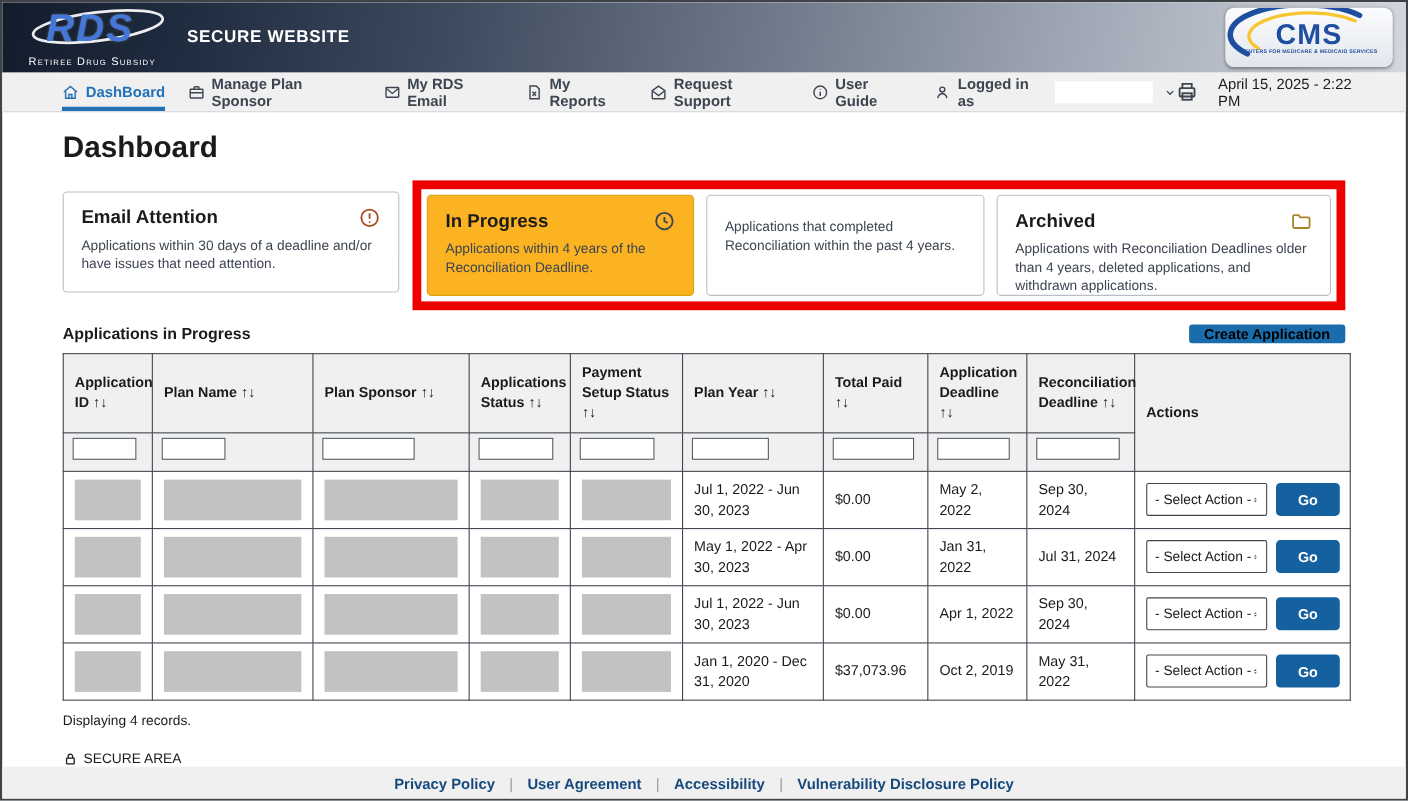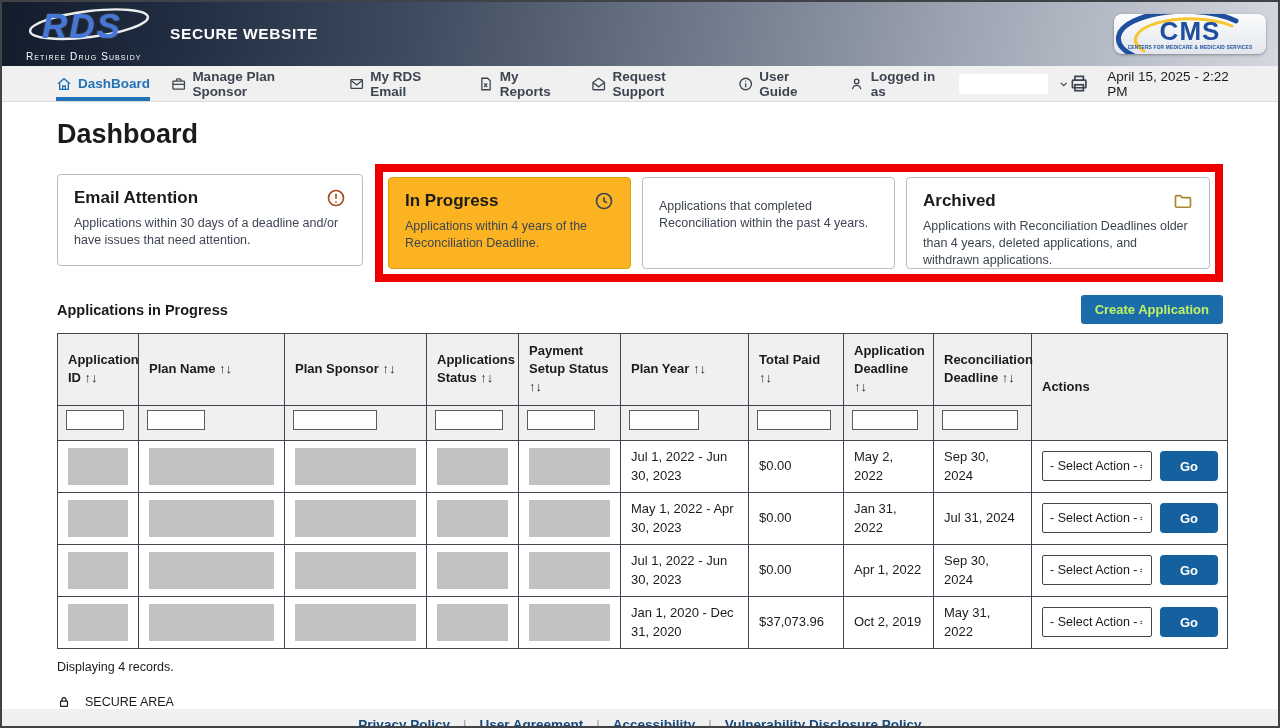--- a/index.html
+++ b/index.html
@@ -13,21 +13,21 @@
   .masthead { height:64px; flex:none; display:flex; align-items:center; padding:0 12px 0 24px;
     background:linear-gradient(100deg,#131c2b 0%,#1e2a3e 12%,#3e4a5e 32%,#707a8a 55%,#a4abb8 78%,#d3d7de 100%); }
   .rds-logo { position:relative; width:126px; height:56px; flex:none; }
   .rds-swoosh { position:absolute; top:-1px; left:-3px; width:132px; height:44px; }
   .rds-acronym { position:absolute; top:1px; left:16px; font-style:italic; font-weight:bold;
     font-size:35px; line-height:38px; color:#4577d8; letter-spacing:2px;
     text-shadow:0 0 2px rgba(255,255,255,.35); }
   .rds-tagline { position:absolute; bottom:0; left:0; width:130px; color:#fff; font-size:10px;
     letter-spacing:1.1px; white-space:nowrap; font-variant:small-caps; }
   .site-title { color:#fff; font-weight:700; font-size:15.5px; letter-spacing:.6px; margin-left:18px; }
-  .cms-badge { margin-left:auto; width:152px; height:40px; border-radius:8px; position:relative;
+  .cms-badge { margin-left:auto; width:152px; height:54px; border-radius:8px; position:relative;
     background:linear-gradient(#fbfcfd,#e2e6ec); box-shadow:0 1px 3px rgba(0,0,0,.35);
     display:flex; flex-direction:column; align-items:center; justify-content:center; overflow:hidden; }
   .cms-arcs { position:absolute; inset:0; width:152px; height:54px; }
   .cms-acronym { font-weight:bold; font-size:26px; line-height:25px; color:#1f4e9e; letter-spacing:1px; position:relative; }
   .cms-caption { font-size:4.8px; font-weight:bold; color:#1f4e9e; letter-spacing:.2px; margin-top:1px; position:relative; }
 
   
   nav { height:36px; flex:none; display:flex; align-items:stretch; background:#f0f0f0;
     border-bottom:1px solid #d9dadb; padding:0 30px 0 54px; }
   #nav-items { display:flex; align-items:stretch; gap:21px; }
@@ -54,22 +54,22 @@
   .highlight-wrap .card:nth-child(2) { width:253px; flex:none; }
   .highlight-wrap .card:nth-child(3) { flex:1; }
   .card.selected { border-color:#d8a012; }
   .card-head { display:flex; justify-content:space-between; align-items:flex-start; }
   .card-title { font-size:17px; font-weight:700; }
   .card-head .icon { width:20px; height:20px; flex:none; margin-left:8px; }
   .card-desc { font-size:12.5px; color:#3d4551; margin-top:7px; line-height:1.35; }
 
   .section-row { display:flex; justify-content:space-between; align-items:center; margin:13px 0 9px; }
   h2 { font-size:14.5px; font-weight:700; }
-  .create-btn { background:#1a6cab; color:#bef264; border:none; border-radius:3px; font-weight:700;
-    font-size:13px; padding:7px 14px; font-family:inherit; cursor:pointer; }
+  .create-btn { background:#1a6cab; color:#000000; border:none; border-radius:3px; font-weight:700;
+    font-size:13px; padding:1px 14px; font-family:inherit; cursor:pointer; }
 
   
   table { border-collapse:collapse; table-layout:fixed; width:1170px;border-radius:9px; }
   th,td { border:1px solid #40464f; }
   thead th { background:#f0f0f0; text-align:left; font-size:13px; font-weight:700;
     padding:8px 10px; line-height:1.4; vertical-align:middle; }
   th.filter-cell { padding:4px 8px 10px; }
   .filter-input { border:1px solid #565c65; height:20px; background:#fff; font:inherit; padding:0 4px; display:block; }
   .sort { font-weight:700; white-space:nowrap; }
   tbody td { padding:6px 10px; font-size:13px; line-height:1.5; height:51px; vertical-align:middle; background:#fff; }
@@ -77,21 +77,21 @@
   .actions-cell { white-space:nowrap; }
   .action-select { display:inline-flex; align-items:center; justify-content:space-between; width:110px;
     height:30px; border:1px solid #40464f; border-radius:2px; background:#fff; padding:0 7px;
     font-size:12.5px; cursor:pointer; vertical-align:middle; }
   .action-select .icon { width:9px; height:13px; color:#3d4551; }
   .go-btn { background:#15609f; color:#fff; border:none; border-radius:4px; font-weight:700;
     font-size:13px; height:30px; padding:0 20px; margin-left:8px; vertical-align:middle;
     cursor:pointer; font-family:inherit; }
 
   .records { font-size:12.5px; margin-top:11px; }
-  .secure { display:flex; align-items:center; gap:14px; margin-top:21px; font-size:12.5px; }
+  .secure { display:flex; align-items:center; gap:5px; margin-top:21px; font-size:12.5px; }
   .secure .icon { width:14px; height:14px; color:#1b1b1b; }
 
   footer { margin-top:auto; flex:none; background:#f0f0f0; height:31px; display:flex;
     justify-content:center; align-items:center; gap:13px; font-size:13.5px; }
   .f-link { color:#174a7c; font-weight:700; cursor:pointer; text-decoration:none; }
   .f-sep { color:#9b9b9b; }
 </style>
 </head>
 <body>
 

